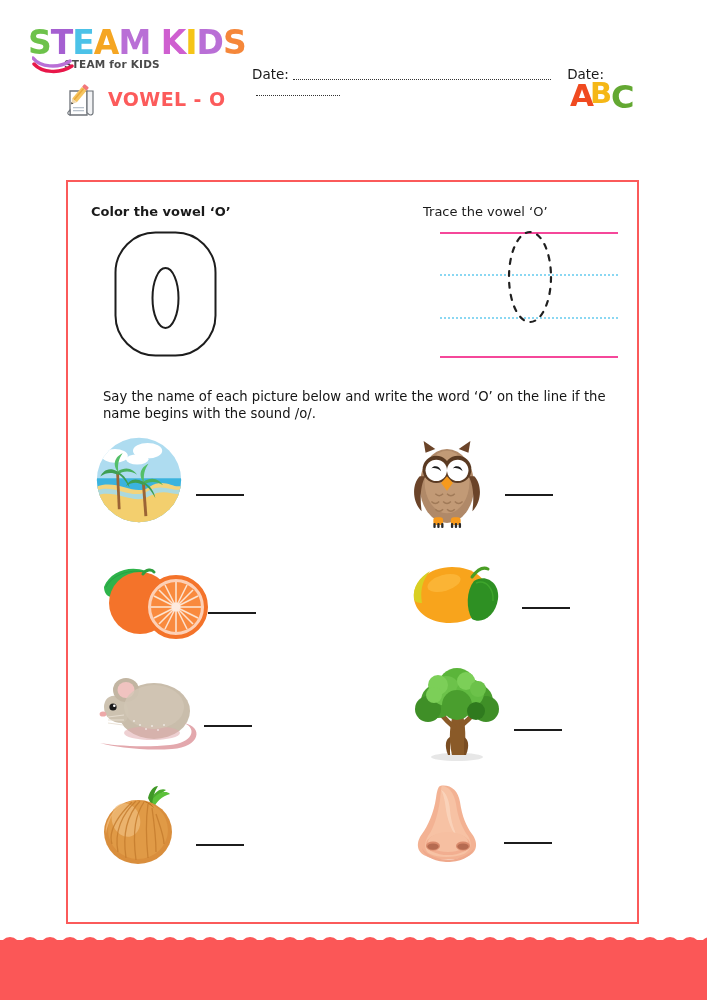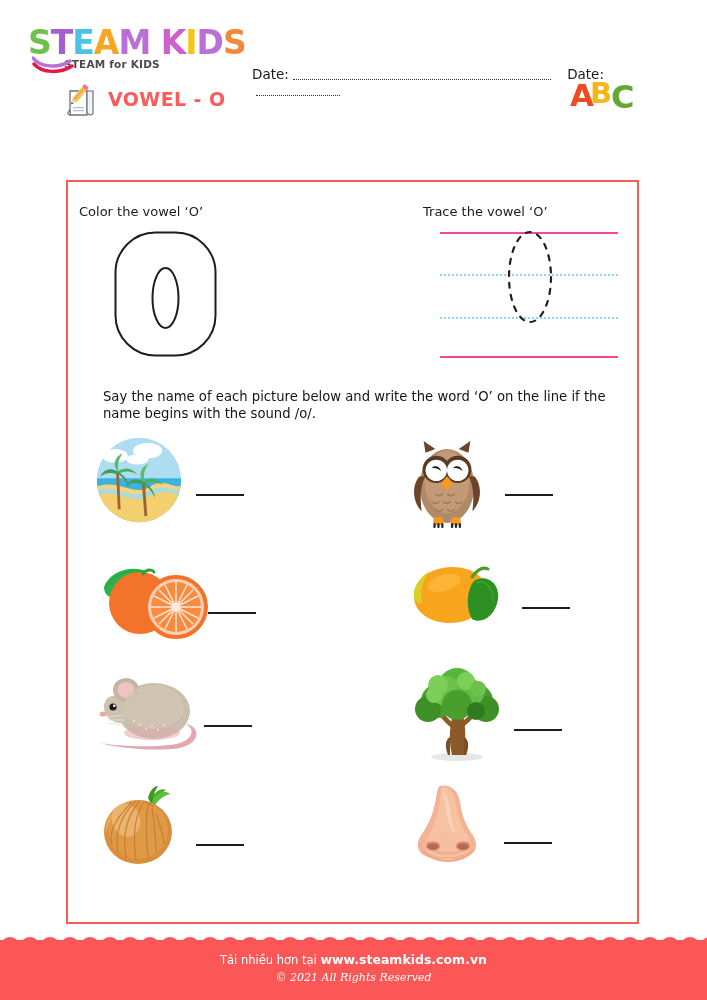--- a/index.html
+++ b/index.html
@@ -40,21 +40,21 @@
 
   .intro { position:absolute; left:67px; top:126px; width:560px;
            font-family:"DejaVu Sans", sans-serif; font-size:13.2px; line-height:17px; color:#181818; }
 
   
   .mainbox { position:absolute; left:66px; top:180px; width:573px; height:744px;
              border:2.5px solid #fb5a5a; background:#fff; }
 
   .sect-label { position:absolute; font-family:"DejaVu Sans", sans-serif;
                 font-size:13px; color:#1a1a1a; }
-  .lbl-color { left:11px; top:22px; }
+  .lbl-color { left:23px; top:22px;font-weight:bold; }
   .lbl-trace { left:355px; top:22px; }
 
   .bigO { position:absolute; left:45px; top:48px; width:105px; height:128px; }
   .traceblock { position:absolute; left:372px; top:50px; width:178px; height:126px; }
   .tl { position:absolute; left:0; width:178px; }
   .tl-solid { height:0; border-top:2px solid #f5479a; }
   .tl-dot { height:0; border-top:2px dotted #8ad7f2; }
 
   .instr { position:absolute; left:27px; top:206px; width:530px;
            font-family:"DejaVu Sans", sans-serif; font-size:13.2px; line-height:17px; color:#141414;margin-left:8px; }
@@ -373,18 +373,14 @@
 
     </div>
   </div>
 
   <svg class="scallop" viewBox="0 0 707 14" preserveAspectRatio="none">
     <g id="scallopG">
         <path d="M0 14 A 10 10 0 0 1 20 14 A 10 10 0 0 1 40 14 A 10 10 0 0 1 60 14 A 10 10 0 0 1 80 14 A 10 10 0 0 1 100 14 A 10 10 0 0 1 120 14 A 10 10 0 0 1 140 14 A 10 10 0 0 1 160 14 A 10 10 0 0 1 180 14 A 10 10 0 0 1 200 14 A 10 10 0 0 1 220 14 A 10 10 0 0 1 240 14 A 10 10 0 0 1 260 14 A 10 10 0 0 1 280 14 A 10 10 0 0 1 300 14 A 10 10 0 0 1 320 14 A 10 10 0 0 1 340 14 A 10 10 0 0 1 360 14 A 10 10 0 0 1 380 14 A 10 10 0 0 1 400 14 A 10 10 0 0 1 420 14 A 10 10 0 0 1 440 14 A 10 10 0 0 1 460 14 A 10 10 0 0 1 480 14 A 10 10 0 0 1 500 14 A 10 10 0 0 1 520 14 A 10 10 0 0 1 540 14 A 10 10 0 0 1 560 14 A 10 10 0 0 1 580 14 A 10 10 0 0 1 600 14 A 10 10 0 0 1 620 14 A 10 10 0 0 1 640 14 A 10 10 0 0 1 660 14 A 10 10 0 0 1 680 14 A 10 10 0 0 1 700 14 A 10 10 0 0 1 720 14 L 707 14 L 0 14 Z" fill="#fb5757"></path>
       </g>
   </svg>
   <div class="footer"></div>
-  <div class="foot-l1">
-    <span>Tải nhiều hơn tại </span><b>www.steamkids.com.vn</b>
-  </div>
-  <div class="foot-l2">© 2021 All Rights Reserved</div>
 
 </div>
 
 </body></html>

